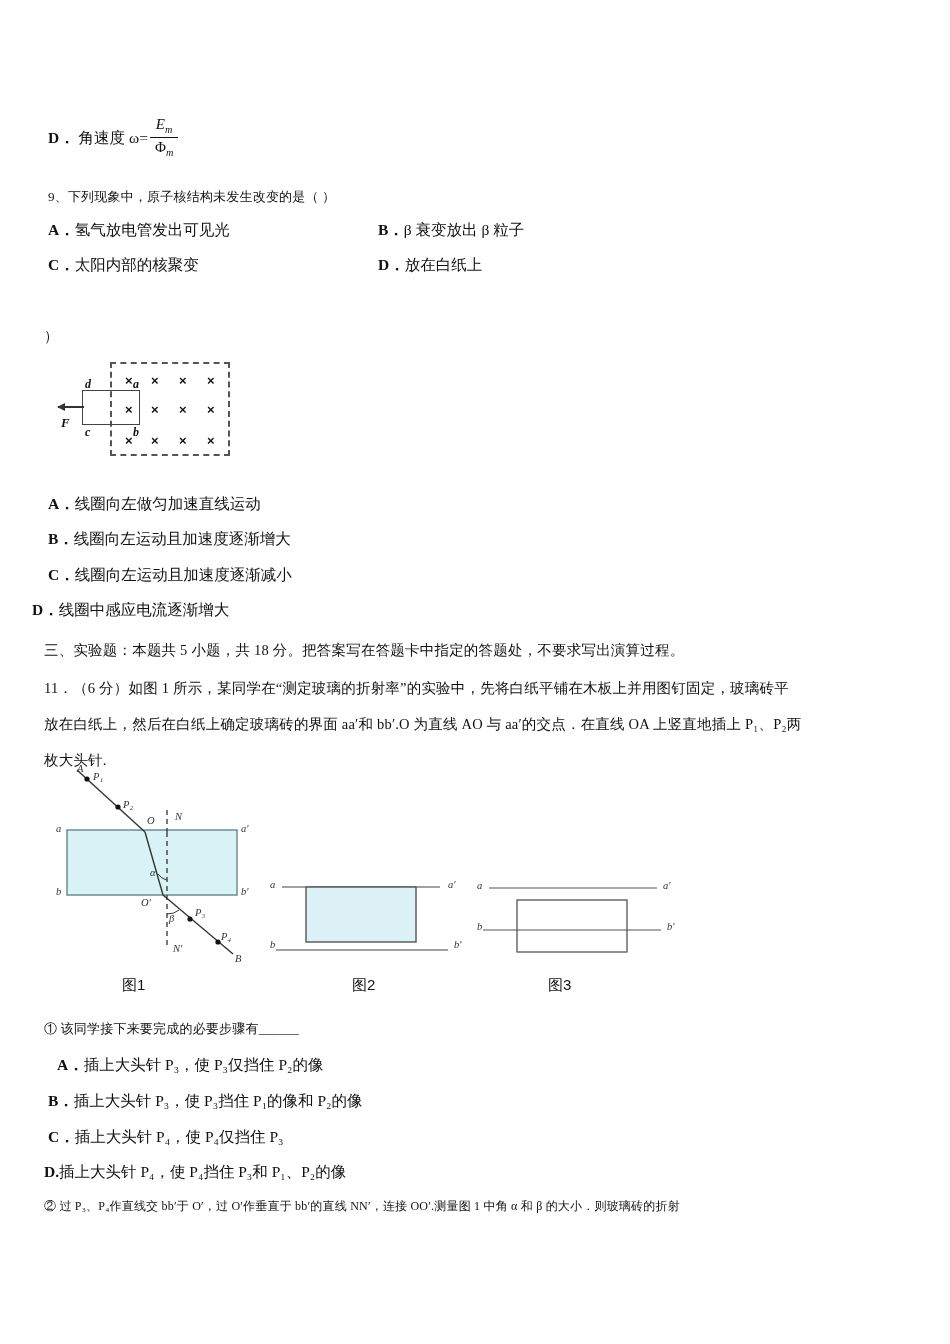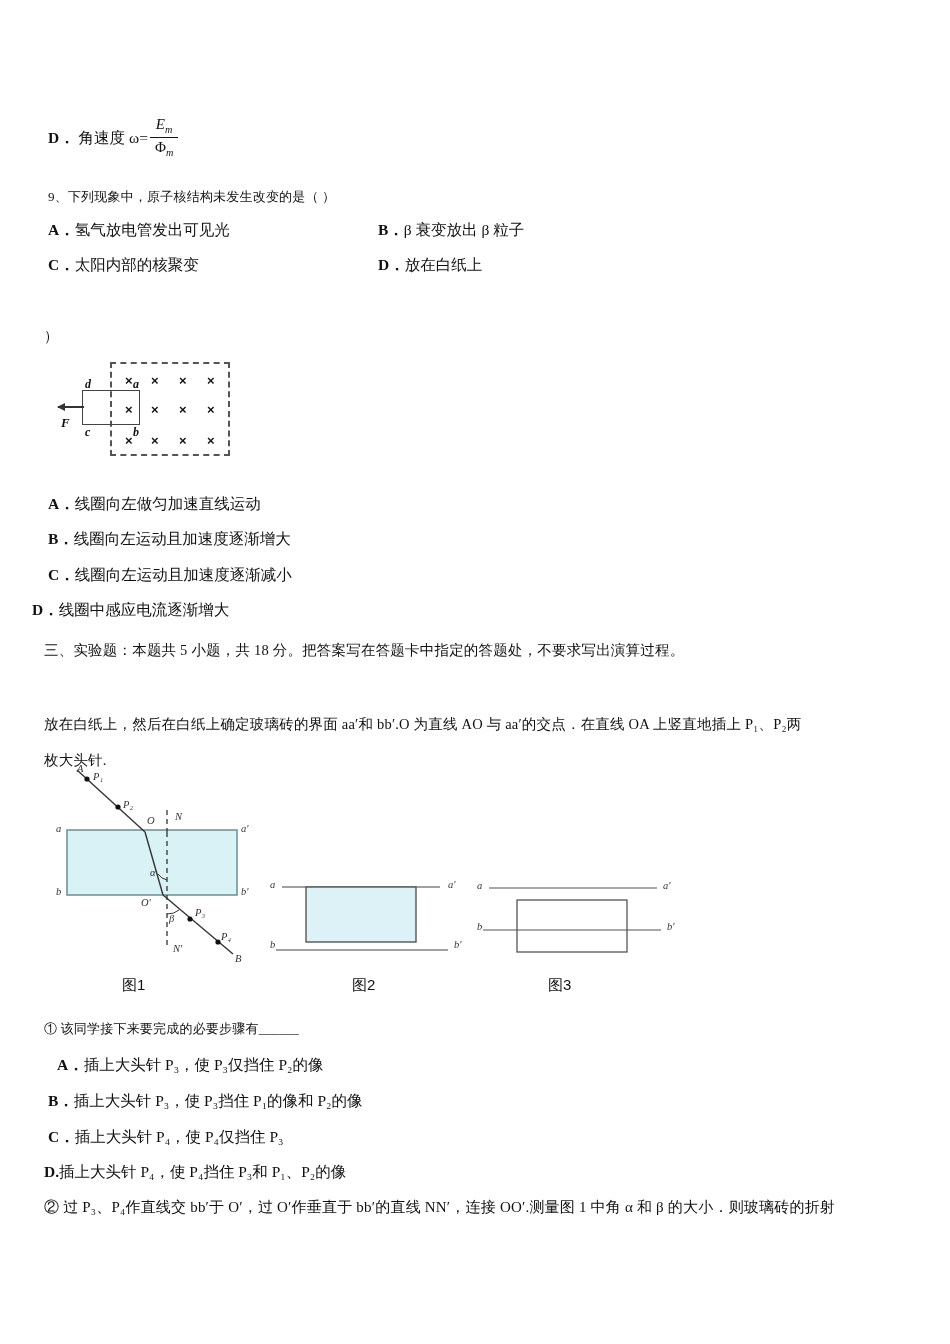--- a/index.html
+++ b/index.html
@@ -212,20 +212,21 @@
   </div>
   <div class="txt opt-line" style="left:48px; top:565px;">
     <span class="opt-letter">C．</span><span>线圈向左运动且加速度逐渐减小</span>
   </div>
   <div class="txt opt-line" style="left:32px; top:600px;">
     <span class="opt-letter">D．</span><span>线圈中感应电流逐渐增大</span>
   </div>
 
   <div class="txt body-line" style="left:44px; top:641px; font-size:14.5px;">三、实验题：本题共 5 小题，共 18 分。把答案写在答题卡中指定的答题处，不要求写出演算过程。</div>
 
+  <div class="txt body-line" style="left:44px; top:679px; font-size:14.5px;">11．（6 分）如图 1 所示，某同学在“测定玻璃的折射率”的实验中，先将白纸平铺在木板上并用图钉固定，玻璃砖平</div>
   <div class="txt body-line" style="left:44px; top:715px; font-size:14.5px;">放在白纸上，然后在白纸上确定玻璃砖的界面 aa′和 bb′.O 为直线 AO 与 aa′的交点．在直线 OA 上竖直地插上 P₁、P₂两</div>
   <div class="txt body-line" style="left:44px; top:751px; font-size:14.5px;">枚大头针.</div>
 
   <div id="fig1">
     <svg width="225" height="210" viewBox="0 0 225 210">
 
       <rect x="12" y="68" width="170" height="65" fill="#d8f2f6" stroke="#6a8f92" stroke-width="1.5"></rect>
 
       <line x1="22" y1="8" x2="90" y2="70" stroke="#333" stroke-width="1.4"></line>
 
@@ -300,15 +301,15 @@
   <div class="txt opt-line" style="left:48px; top:1091px;">
     <span class="opt-letter">B．</span><span>插上大头针 P₃，使 P₃挡住 P₁的像和 P₂的像</span>
   </div>
   <div class="txt opt-line" style="left:48px; top:1127px;">
     <span class="opt-letter">C．</span><span>插上大头针 P₄，使 P₄仅挡住 P₃</span>
   </div>
   <div class="txt opt-line" style="left:44px; top:1162px;">
     <span class="opt-letter">D.</span><span>插上大头针 P₄，使 P₄挡住 P₃和 P₁、P₂的像</span>
   </div>
 
-  <div class="txt body-line" style="left:44px; top:1198px; font-size:15px;">② 过 P₃、P₄作直线交 bb′于 O′，过 O′作垂直于 bb′的直线 NN′，连接 OO′.测量图 1 中角 α 和 β 的大小．则玻璃砖的折射</div>
+  <div class="txt body-line" style="left:44px; top:1198px; font-size:12px;">② 过 P₃、P₄作直线交 bb′于 O′，过 O′作垂直于 bb′的直线 NN′，连接 OO′.测量图 1 中角 α 和 β 的大小．则玻璃砖的折射</div>
 
 </div>
 
 </body></html>

